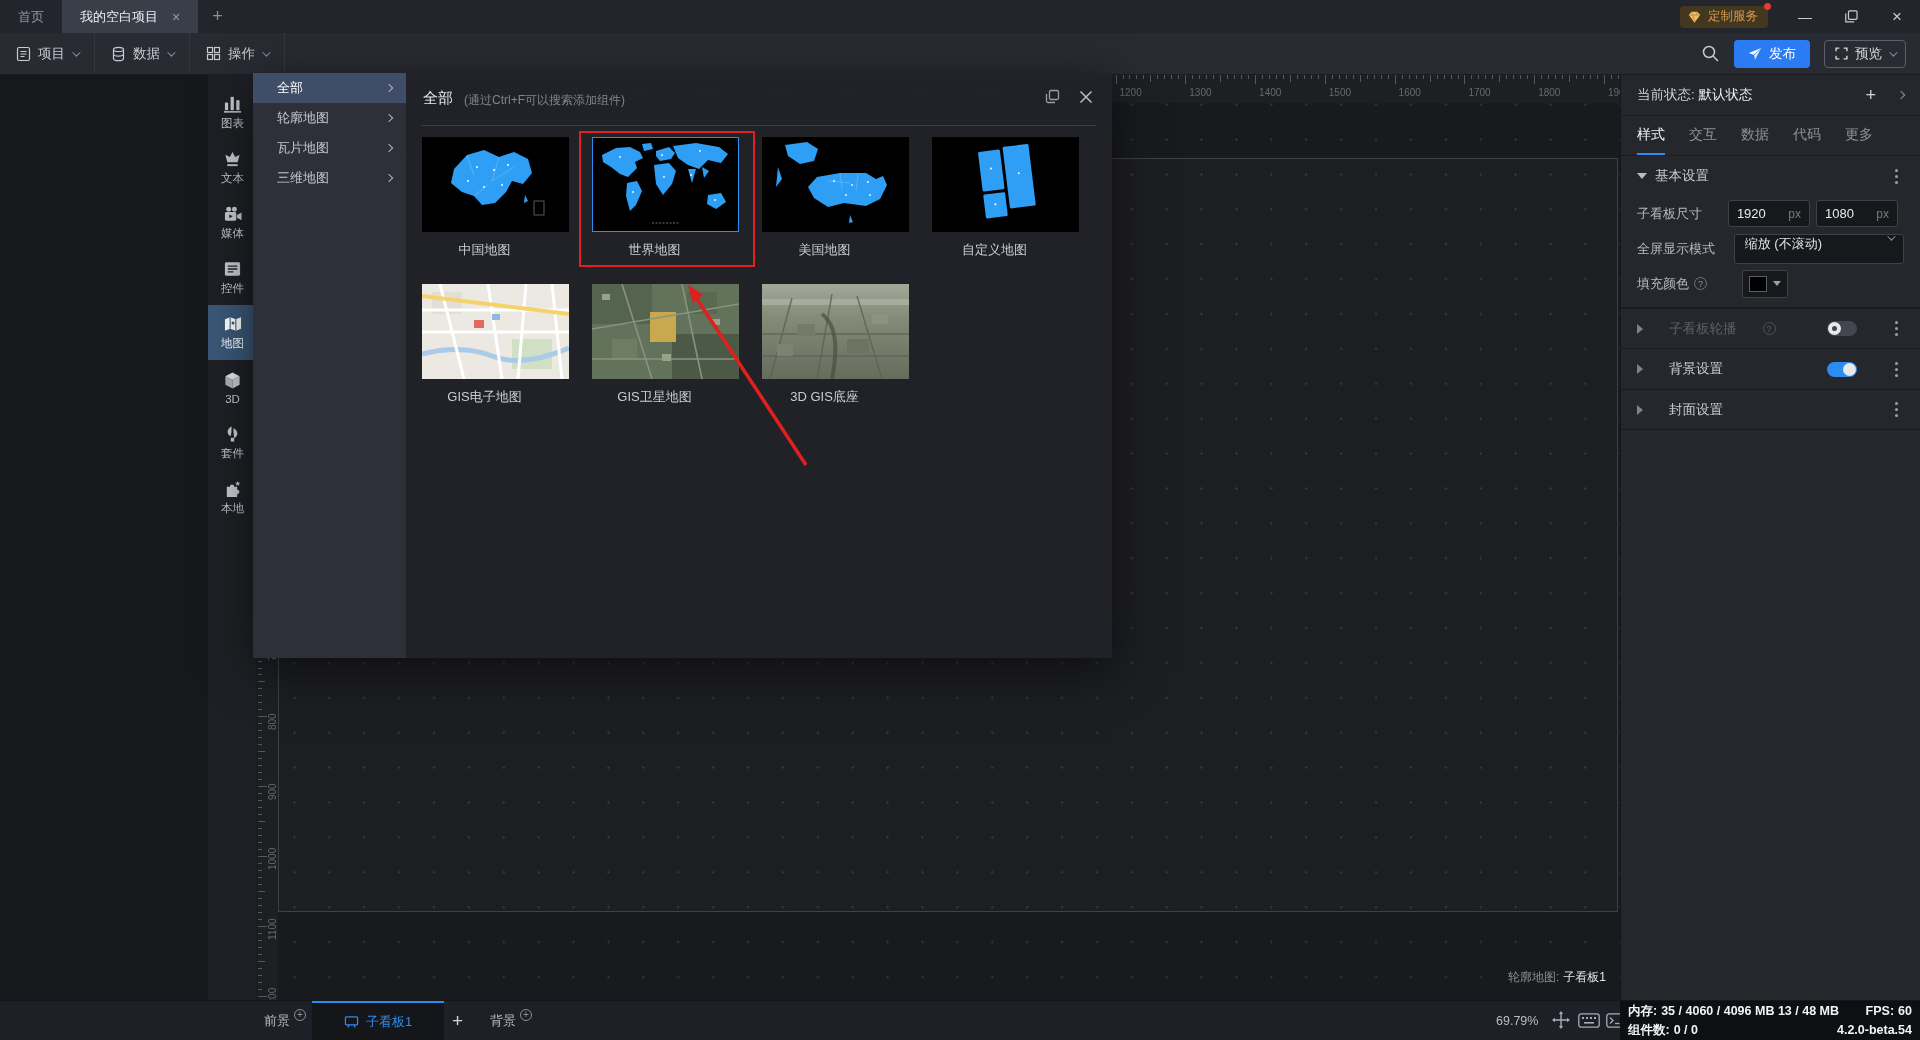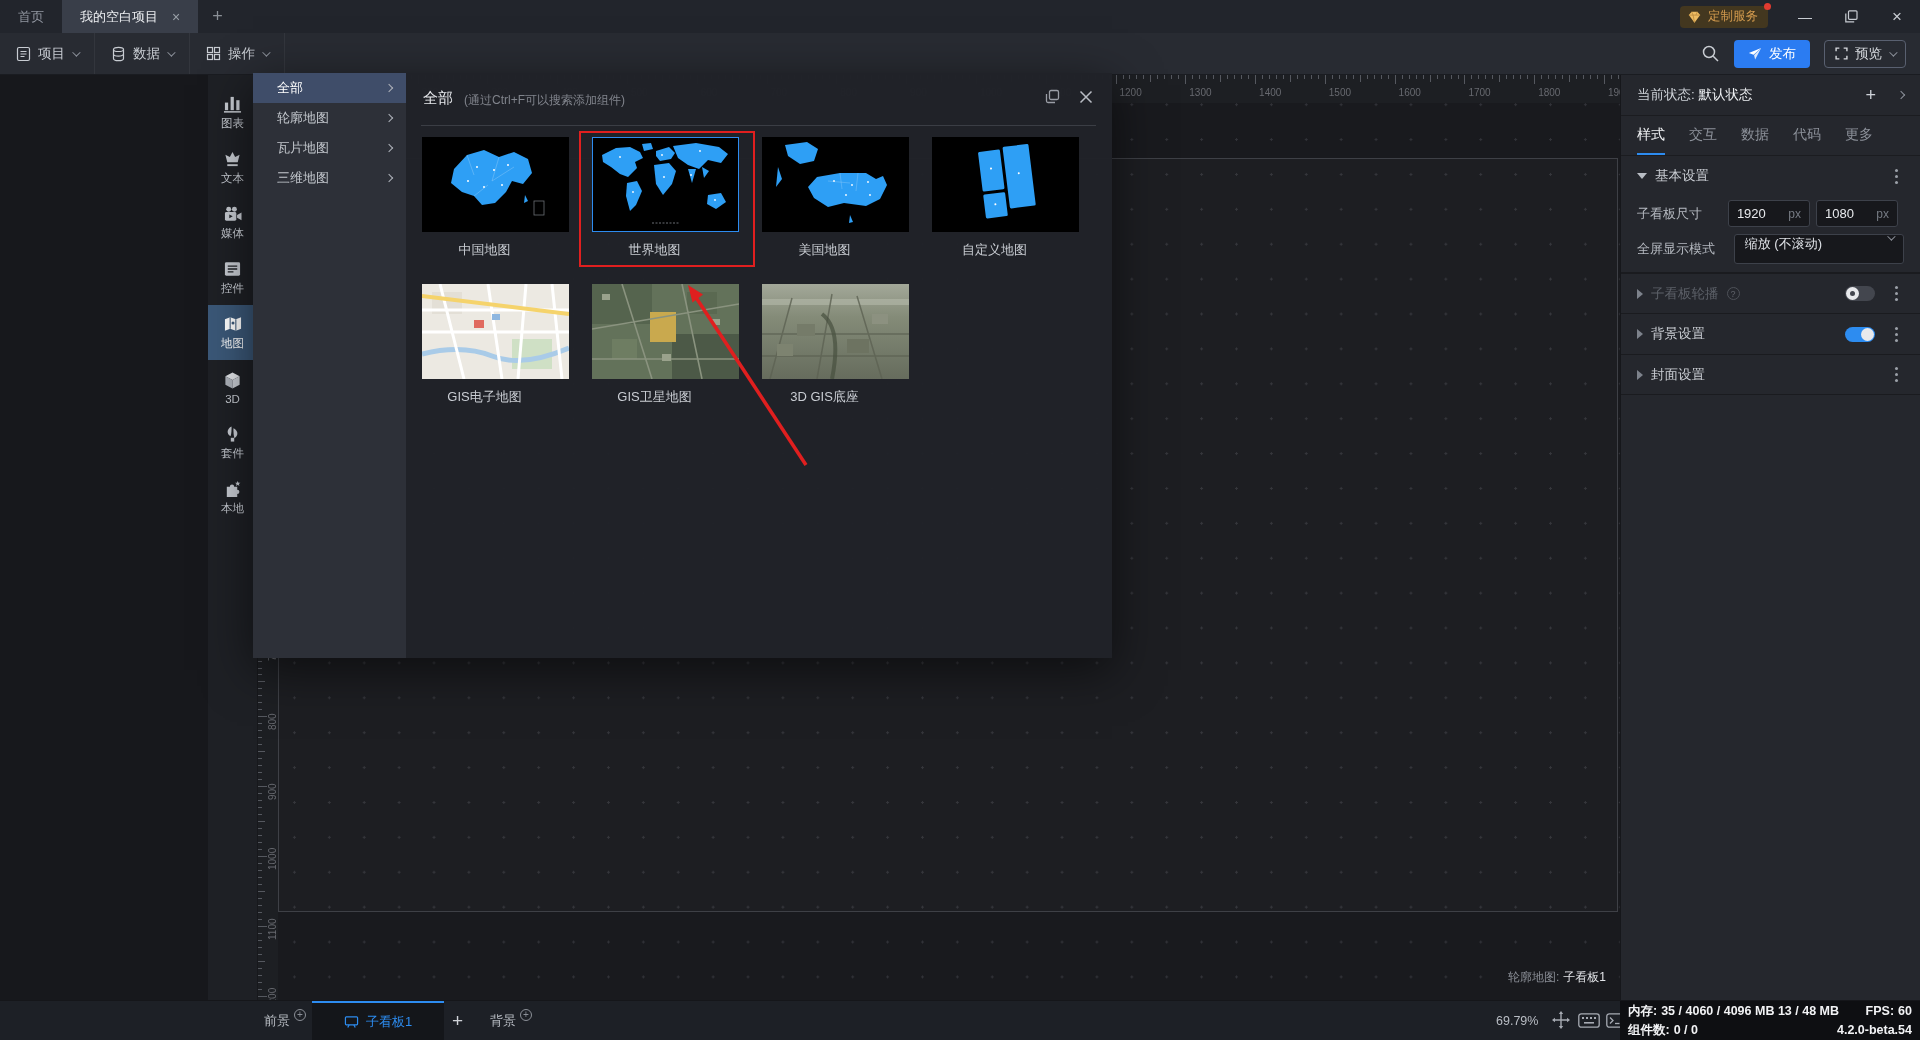--- a/index.html
+++ b/index.html
@@ -68,21 +68,21 @@
   .num-input { width:92px; height:27px; background:#17181c; border:1px solid #3d414a; border-radius:3px; display:flex; align-items:center; padding:0 8px; margin-right:6px; }
   .num-input .val { flex:1; color:#e8eaed; font-size:13px; }
   .num-input .unit { color:#757a83; font-size:12px; }
   .sel-input { width:183px; height:30px; background:#17181c; border:1px solid #3d414a; border-radius:3px; display:flex; padding:0 10px; color:#dde0e5; font-size:13px; }
   .sel-input .chev { margin-left:auto; }
   .swatch-ctl { width:46px; height:28px; background:#17181c; border:1px solid #3d414a; border-radius:3px; display:flex; align-items:center; justify-content:center; gap:6px; }
   .swatch { width:18px; height:16px; background:#000; border:1px solid #5a5e66; }
   .tri-down { width:0; height:0; border-left:4px solid transparent; border-right:4px solid transparent; border-top:5px solid #9ba0a8; }
   .help { width:13px; height:13px; border:1px solid #6f737b; border-radius:50%; color:#8d919a; font-size:9px; display:inline-flex; align-items:center; justify-content:center; }
   .help::after { content:"?"; }
-  .col-sec { height:41px; display:flex; align-items:center; gap:8px; padding:0 16px; border-top:1px solid #1a1b1f; }
+  .col-sec { height:41px; display:flex; align-items:center; gap:26px; padding:0 16px; border-top:1px solid #1a1b1f; }
   .col-sec.first { border-top:2px solid #1a1b1f; margin-top:6px; }
   .col-sec .sec-title.disabled { color:#5d6169; }
   .switch { width:30px; height:15px; border-radius:8px; background:#43464e; position:relative; margin-left:auto; }
   .switch .knob { position:absolute; top:1px; left:1px; width:13px; height:13px; border-radius:50%; background:#e8e9ec; }
   .switch .knob::after { content:""; position:absolute; left:4px; top:4px; width:5px; height:5px; border-radius:50%; background:#43464e; }
   .switch.on { background:#2d8cf0; }
   .switch.on .knob { left:16px; }
   .switch.on .knob::after { display:none; }
   .switch + .kebab { margin-left:12px; }
 
@@ -675,20 +675,30 @@
     </div>
 
     <div class="prop-row">
       <span class="prop-label">全屏显示模式</span>
       <div class="sel-input">
         <span>缩放 (不滚动)</span>
         <span class="chev"></span>
       </div>
     </div>
 
+    <div class="prop-row">
+      <span class="prop-label">
+        <span>填充颜色</span>
+        <span class="help"></span>
+      </span>
+      <div class="swatch-ctl">
+        <span class="swatch"></span>
+        <span class="tri-down"></span>
+      </div>
+    </div>
 
     <div class="col-sec first">
       <span class="caret-right"></span>
       <span class="sec-title disabled">子看板轮播</span>
       <span class="help" style="opacity:.55"></span>
       <span class="switch">
           <span class="knob"></span>
         </span>
       <span class="kebab" style="margin-left:12px"></span>
     </div>

